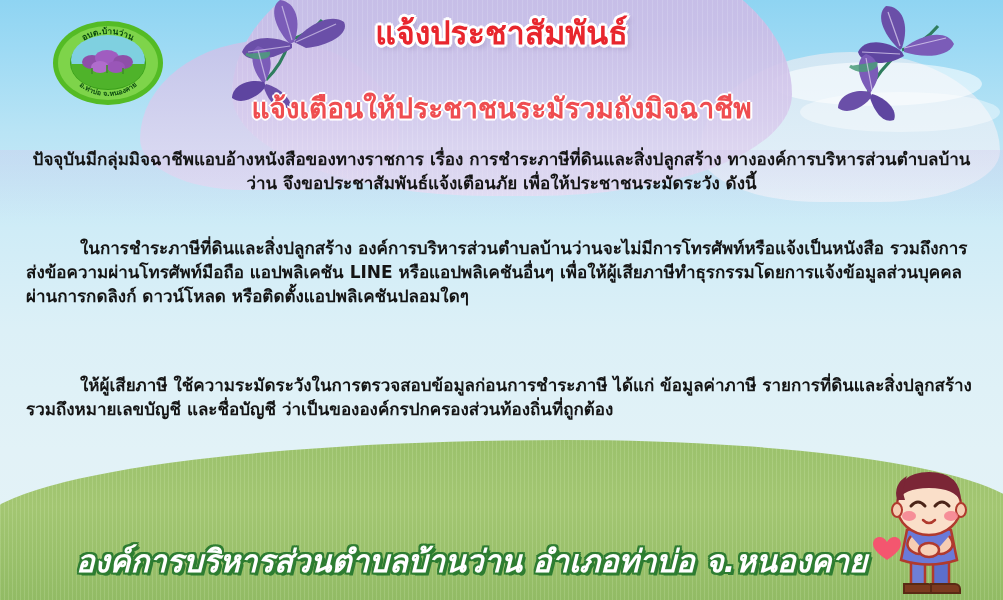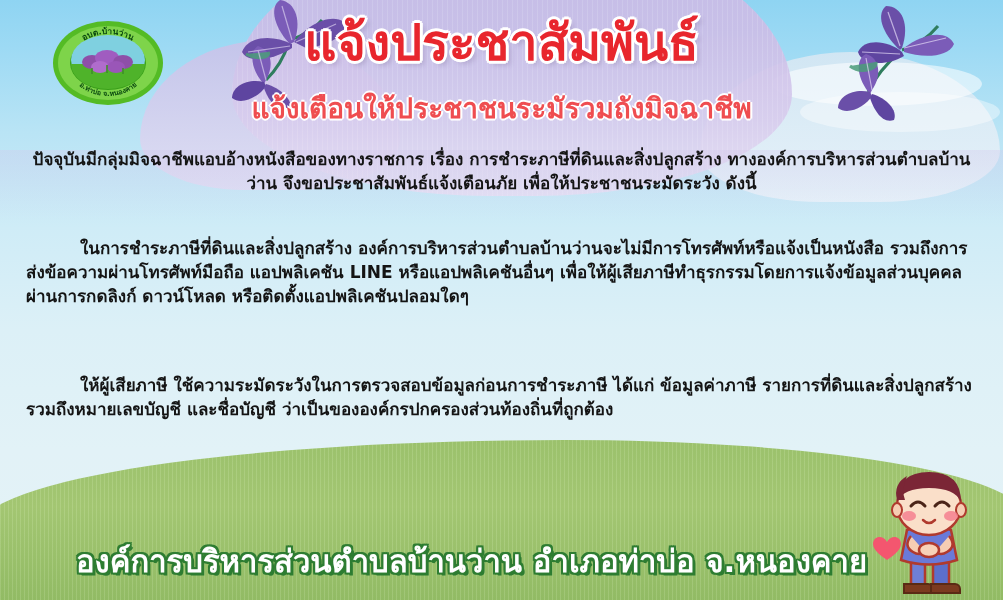--- a/index.html
+++ b/index.html
@@ -101,21 +101,21 @@
     height: 88px;
   }
 
   
   .title-main {
     position: absolute;
     left: 0; top: 16px;
     width: 1003px;
     text-align: center;
     font-family: "DejaVu Sans", sans-serif;
-    font-size: 50px;
+    font-size: 32px;
     font-weight: bold;
     color: #e8262d;
     letter-spacing: 0px;
     text-shadow:
        3px 0 0 #ffffff, -3px 0 0 #ffffff, 0 3px 0 #ffffff, 0 -3px 0 #ffffff,
        2px 2px 0 #ffffff, -2px 2px 0 #ffffff, 2px -2px 0 #ffffff, -2px -2px 0 #ffffff,
        4px 4px 5px rgba(90,70,120,0.25);
     white-space: nowrap;
     line-height: 1.1;
   }
@@ -185,20 +185,21 @@
     font-size: 31px;
     font-weight: bold;
     color: #ffffff;
     text-shadow:
       2px 0 0 #2e7d32, -2px 0 0 #2e7d32, 0 2px 0 #2e7d32, 0 -2px 0 #2e7d32,
       2px 2px 0 #2e7d32, -2px 2px 0 #2e7d32, 2px -2px 0 #2e7d32, -2px -2px 0 #2e7d32,
       3px 3px 0 #2e7d32;
     white-space: nowrap;
     padding-right: 60px;
     box-sizing: border-box;
+    font-style: italic;
   }
 
   
   .mascot {
     position: absolute;
     right: 4px;
     bottom: 2px;
     width: 140px;
     height: 128px;
   }

